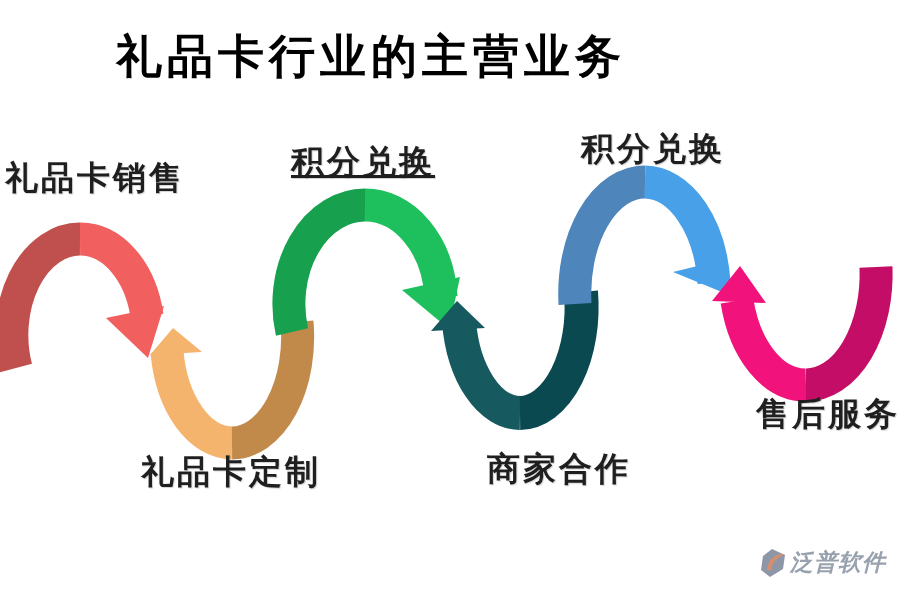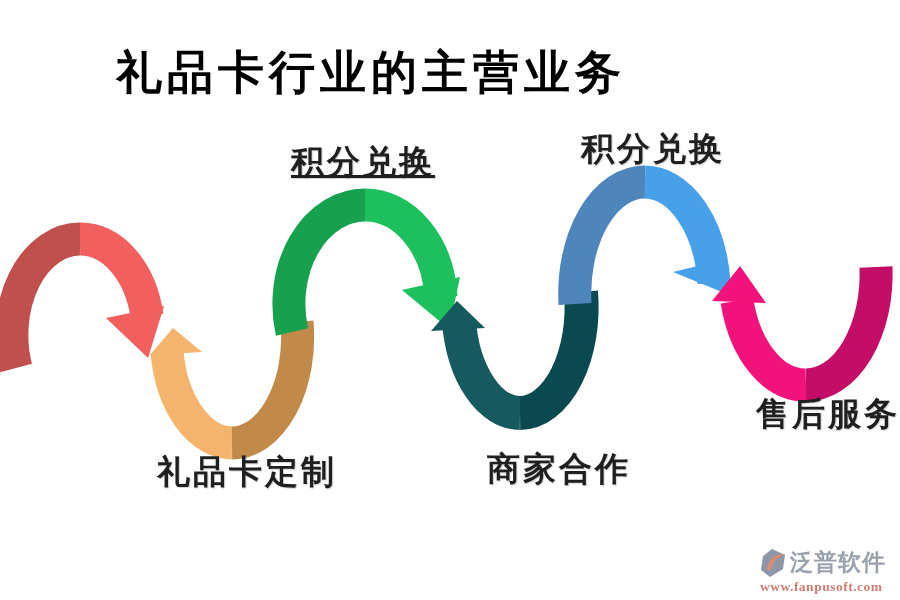--- a/index.html
+++ b/index.html
@@ -2,38 +2,38 @@
 <html><head>
 <meta charset="utf-8">
 <style>
   html,body{margin:0;padding:0;background:#ffffff;}
   .canvas{
     position:relative;width:900px;height:600px;background:#ffffff;overflow:hidden;
     font-family:"Liberation Serif","DejaVu Serif",serif;
   }
   .diagram-svg{position:absolute;left:0;top:0;}
   .main-title{
-    position:absolute;left:116px;top:42px;
+    position:absolute;left:116px;top:26px;
     font-size:46px;font-weight:bold;letter-spacing:5px;color:#000000;white-space:nowrap;font-family:Liberation Mono, monospace;
   }
   .step-label{
     position:absolute;font-size:33px;font-weight:bold;letter-spacing:3px;color:#1f1f1f;
     white-space:nowrap;text-shadow:1px 1px 1px rgba(110,110,110,0.30);
   }
   .lbl-sales{left:5px;top:156px;}
-  .lbl-custom{left:157px;top:450px;}
+  .lbl-custom{left:141px;top:450px;}
   .lbl-points{left:291px;top:140px;text-decoration:underline;}
   .lbl-merchant{left:487px;top:447px;}
   .lbl-marketing{left:581px;top:127px;}
   .lbl-aftersales{left:756px;top:392px;font-family:Liberation Mono, monospace;}
   .watermark{position:absolute;left:758px;top:547px;width:140px;}
   .wm-row{display:flex;align-items:center;gap:2px;}
   .wm-brand{
     font-family:"Liberation Sans","DejaVu Sans",sans-serif;
-    font-size:23px;font-weight:bold;color:#98a1ae;letter-spacing:1px;white-space:nowrap;
+    font-size:23px;font-weight:bold;color:#98a1ae;letter-spacing:1px;white-space:nowrap;font-style:italic;
   }
   .wm-url{
     font-size:13.5px;font-weight:bold;color:#cf7d72;letter-spacing:0.5px;
     white-space:nowrap;margin-top:1px;margin-left:2px;
   }
 </style>
 </head>
 <body>
 
 <div class="canvas">
@@ -72,30 +72,30 @@
 
     <g>
       <path d="M 737 301 A 70 111 0 0 0 806 385" fill="none" stroke-width="33" stroke="#f2127b"></path>
       <path d="M 806 385 A 70 111 0 0 0 876 267" fill="none" stroke-width="33" stroke="#c30d66"></path>
       <polygon points="712,301 766,303 740,266" fill="#f2127b"></polygon>
     </g>
   </svg>
 
   <div class="main-title">礼品卡行业的主营业务</div>
 
+  <div class="step-label lbl-sales">礼品卡销售</div>
   <div class="step-label lbl-custom">礼品卡定制</div>
   <div class="step-label lbl-points">积分兑换</div>
   <div class="step-label lbl-merchant">商家合作</div>
   <div class="step-label lbl-marketing">积分兑换</div>
   <div class="step-label lbl-aftersales">售后服务</div>
 
   <div class="watermark">
     <div class="wm-row">
       <svg width="30" height="30" viewBox="0 0 30 30">
         <polygon points="14,1 27,7 25,21 12,29 3,22 5,8" fill="#8d97a7"></polygon>
         <path d="M 9 22 C 10 11, 18 5, 27 6 C 18 10, 14 15, 13 22 Z" fill="#d88e6e"></path>
       </svg>
       <span class="wm-brand">泛普软件</span>
     </div>
-    <div class="wm-url">www.fanpusoft.com</div>
   </div>
 
 </div>
 
 </body></html>

